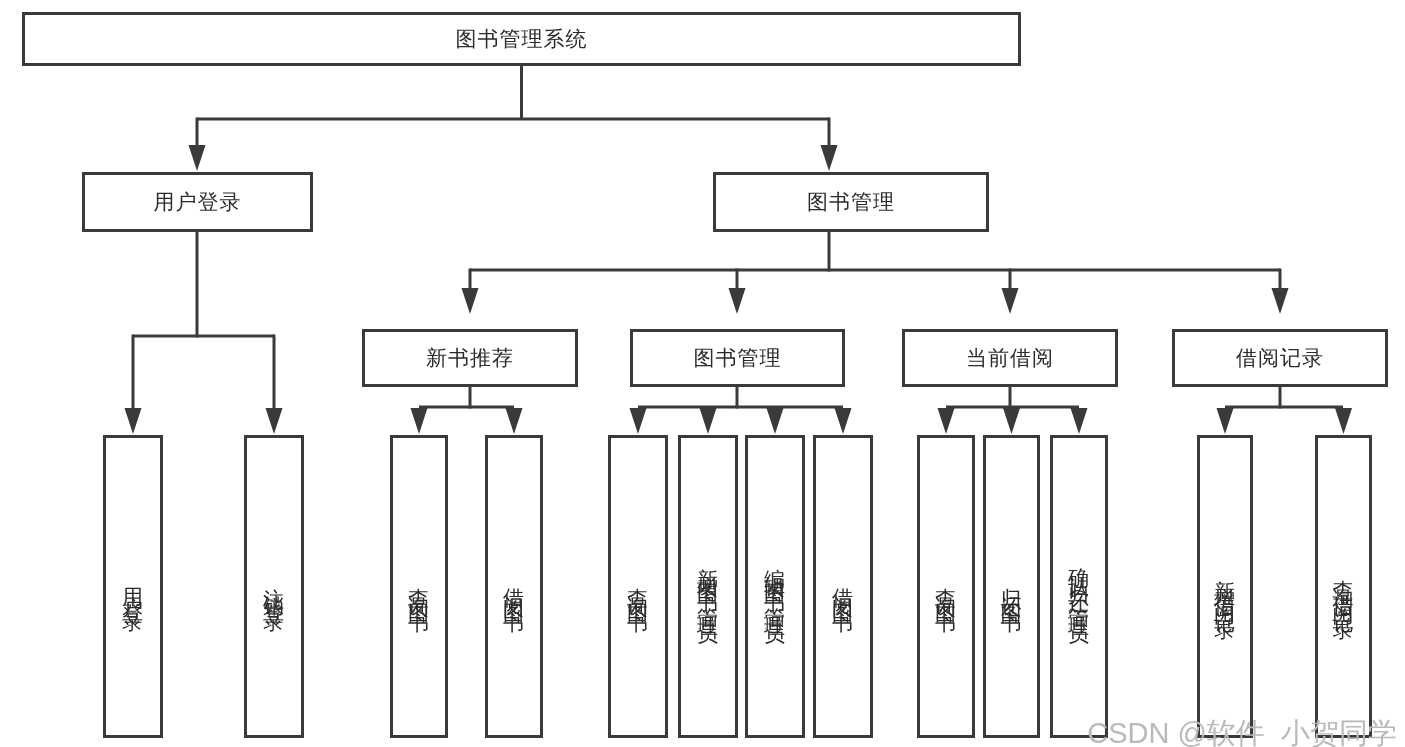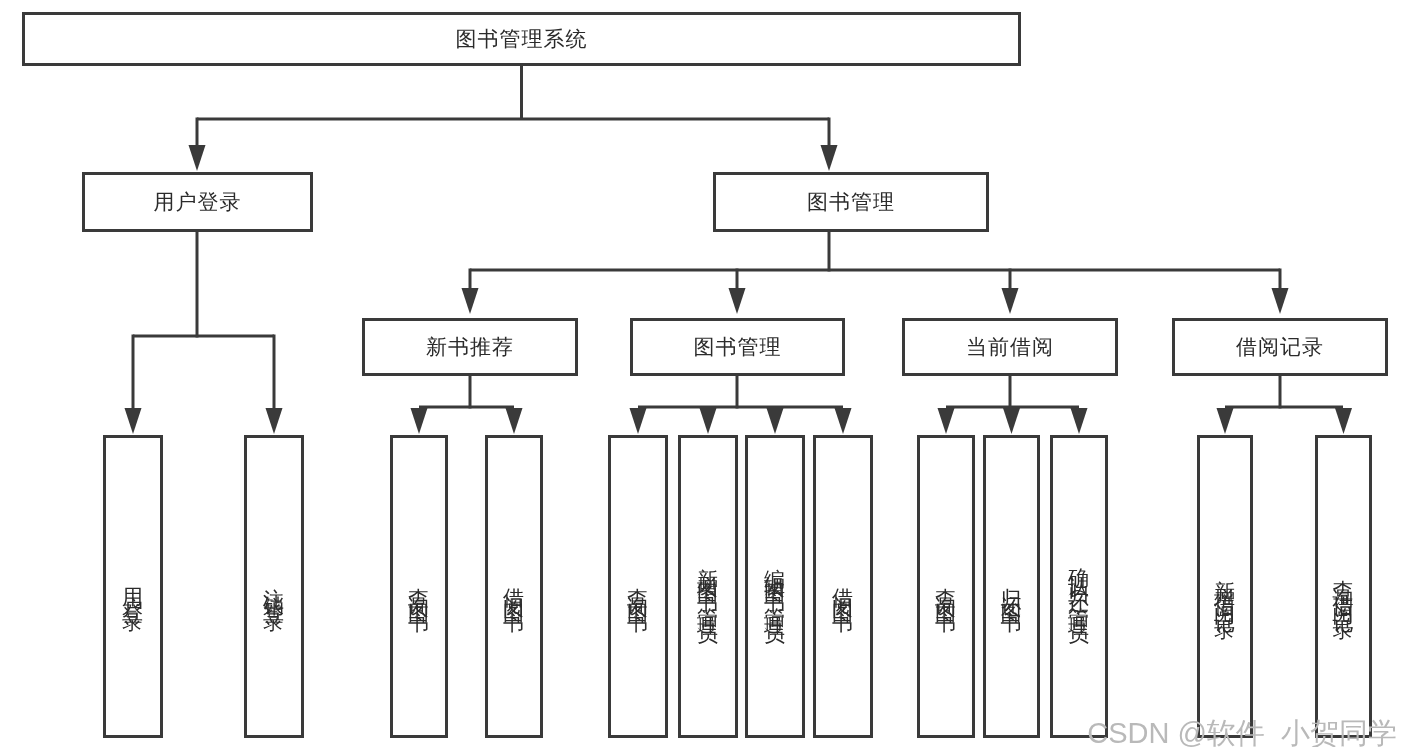--- a/index.html
+++ b/index.html
@@ -36,21 +36,21 @@
   .vbox .vtext {
     writing-mode: vertical-lr;
     text-orientation: mixed;
     letter-spacing: 8px;
     line-height: 1;
   }
   
   .n-root   { left: 22px;  top: 12px;  width: 999px; height: 54px; }
   .n-login  { left: 82px;  top: 172px; width: 231px; height: 60px; }
   .n-mgmt   { left: 713px; top: 172px; width: 276px; height: 60px; }
-  .lvl3     { top: 318px;  height: 58px; }
+  .lvl3     { top: 329px;  height: 58px; }
   .n-newbook { left: 362px;  width: 216px; }
   .n-borrow  { left: 630px;  width: 215px; }
   .n-current { left: 902px;  width: 216px; }
   .n-record  { left: 1172px; width: 216px; }
   .vbox     { top: 435px; height: 303px; }
   .v1  { left: 103px;  width: 60px; }
   .v2  { left: 244px;  width: 60px; }
   .v3  { left: 390px;  width: 58px; }
   .v4  { left: 485px;  width: 58px; }
   .v5  { left: 608px;  width: 60px; }

